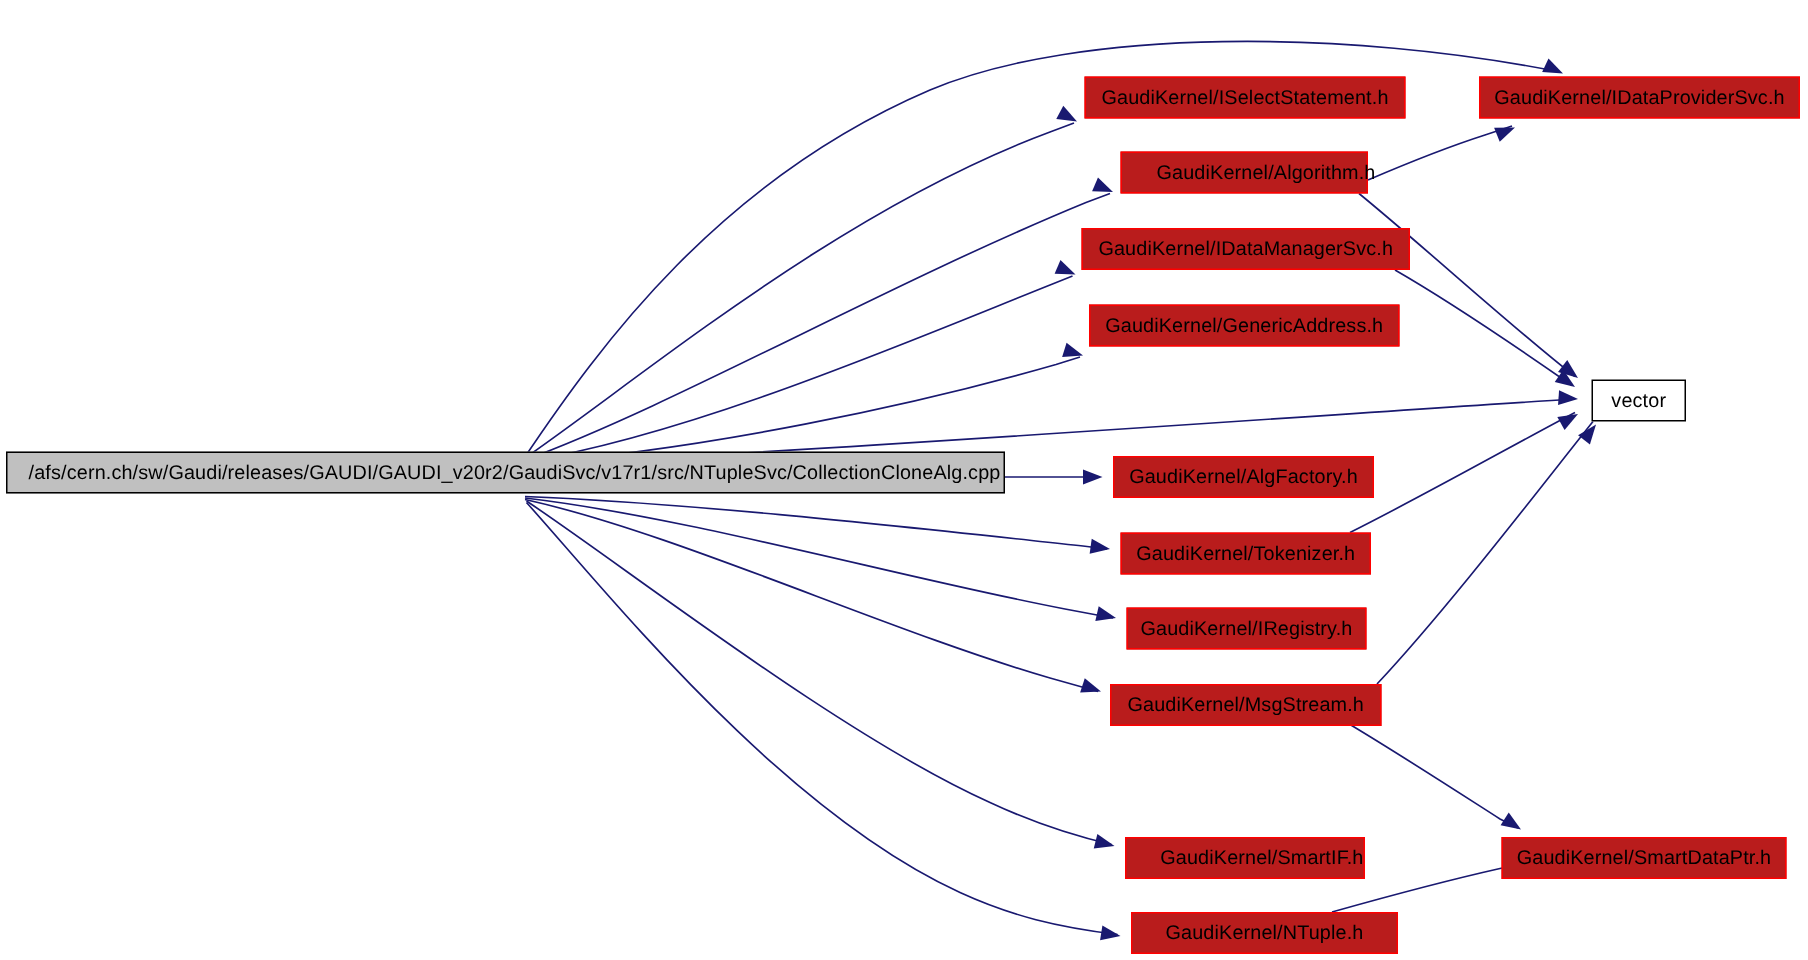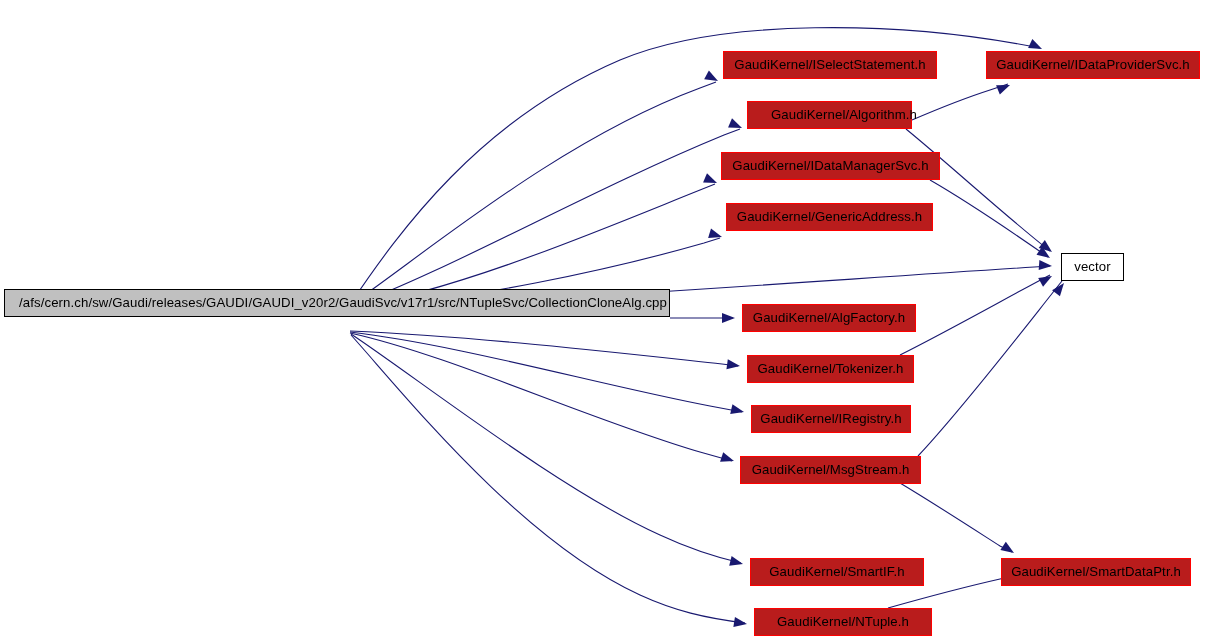--- a/index.html
+++ b/index.html
@@ -69,21 +69,21 @@
         <polygon points="0,0 -13,-5 -13,5" class="edge-head" transform="translate(1052,252) rotate(38)"></polygon>
         <polygon points="0,0 -13,-5 -13,5" class="edge-head" transform="translate(1050,258) rotate(35)"></polygon>
         <polygon points="0,0 -13,-5 -13,5" class="edge-head" transform="translate(1052,276) rotate(-29)"></polygon>
         <polygon points="0,0 -13,-5 -13,5" class="edge-head" transform="translate(1064,283) rotate(-52)"></polygon>
         <polygon points="0,0 -13,-5 -13,5" class="edge-head" transform="translate(1014,553) rotate(33)"></polygon>
         <polygon points="0,0 -13,-5 -13,5" class="edge-head" transform="translate(1016,575) rotate(-13)"></polygon>
       </g>
   </svg>
 
   <div id="nodes-layer">
-      <div class="node-box node-source" style="left: 4px; top: 289px; width: 666px; height: 28px; padding-left: 12px;">
+      <div class="node-box node-source" style="left: 4px; top: 301px; width: 666px; height: 28px; padding-left: 12px;">
         <span class="node-label">/afs/cern.ch/sw/Gaudi/releases/GAUDI/GAUDI_v20r2/GaudiSvc/v17r1/src/NTupleSvc/CollectionCloneAlg.cpp</span>
       </div>
       <div class="node-box node-header" style="left: 723px; top: 51px; width: 214px; height: 28px;">
         <span class="node-label">GaudiKernel/ISelectStatement.h</span>
       </div>
       <div class="node-box node-header" style="left: 986px; top: 51px; width: 214px; height: 28px;">
         <span class="node-label">GaudiKernel/IDataProviderSvc.h</span>
       </div>
       <div class="node-box node-header" style="left: 747px; top: 101px; width: 165px; height: 28px; padding-left: 29px;">
         <span class="node-label">GaudiKernel/Algorithm.h</span>
@@ -102,21 +102,21 @@
       </div>
       <div class="node-box node-header" style="left: 747px; top: 355px; width: 167px; height: 28px;">
         <span class="node-label">GaudiKernel/Tokenizer.h</span>
       </div>
       <div class="node-box node-header" style="left: 751px; top: 405px; width: 160px; height: 28px;">
         <span class="node-label">GaudiKernel/IRegistry.h</span>
       </div>
       <div class="node-box node-header" style="left: 740px; top: 456px; width: 181px; height: 28px; justify-content: center;">
         <span class="node-label">GaudiKernel/MsgStream.h</span>
       </div>
-      <div class="node-box node-header" style="left: 750px; top: 558px; width: 174px; height: 28px;">
+      <div class="node-box node-header" style="left: 750px; top: 558px; width: 160px; height: 28px; justify-content: flex-end;">
         <span class="node-label">GaudiKernel/SmartIF.h</span>
       </div>
       <div class="node-box node-header" style="left: 1001px; top: 558px; width: 190px; height: 28px;">
         <span class="node-label">GaudiKernel/SmartDataPtr.h</span>
       </div>
       <div class="node-box node-header" style="left: 754px; top: 608px; width: 178px; height: 28px;">
         <span class="node-label">GaudiKernel/NTuple.h</span>
       </div>
     </div>
 

